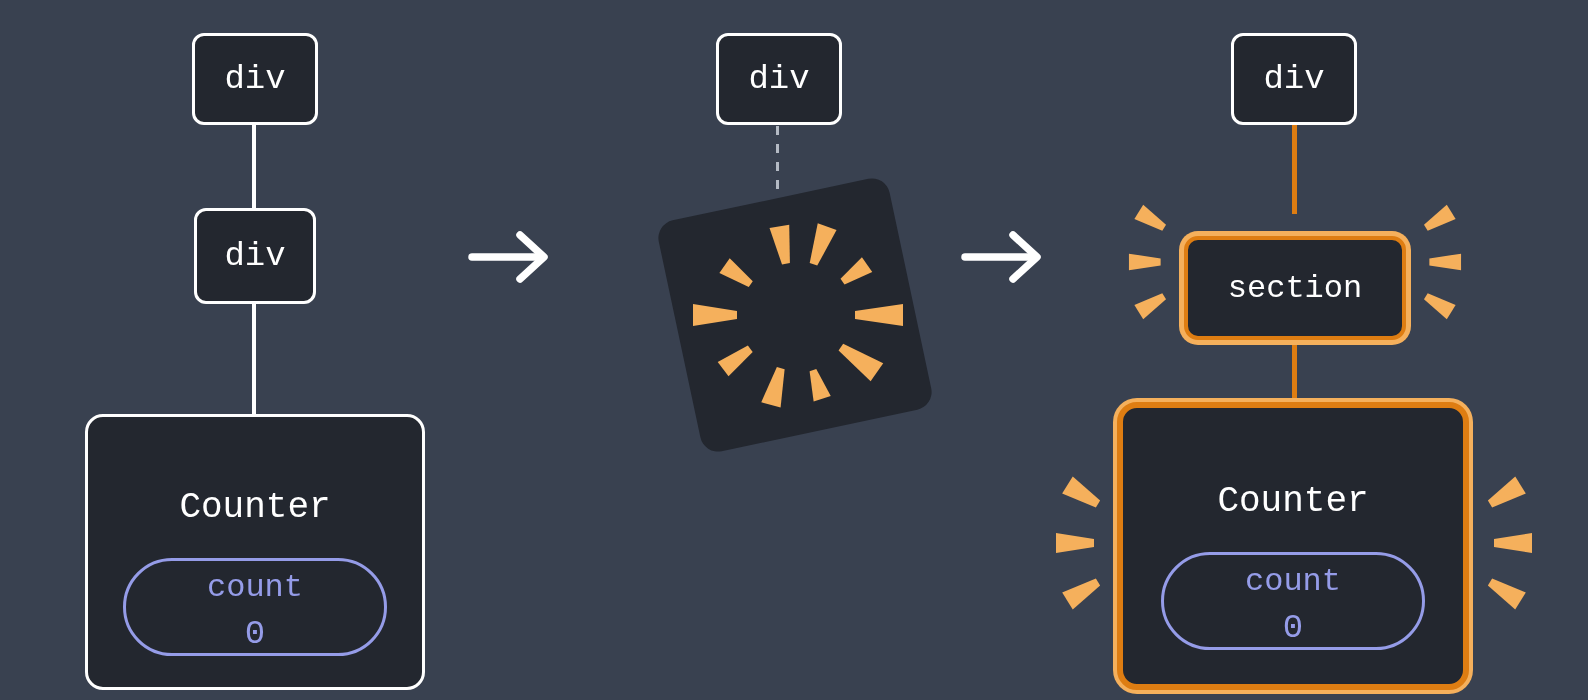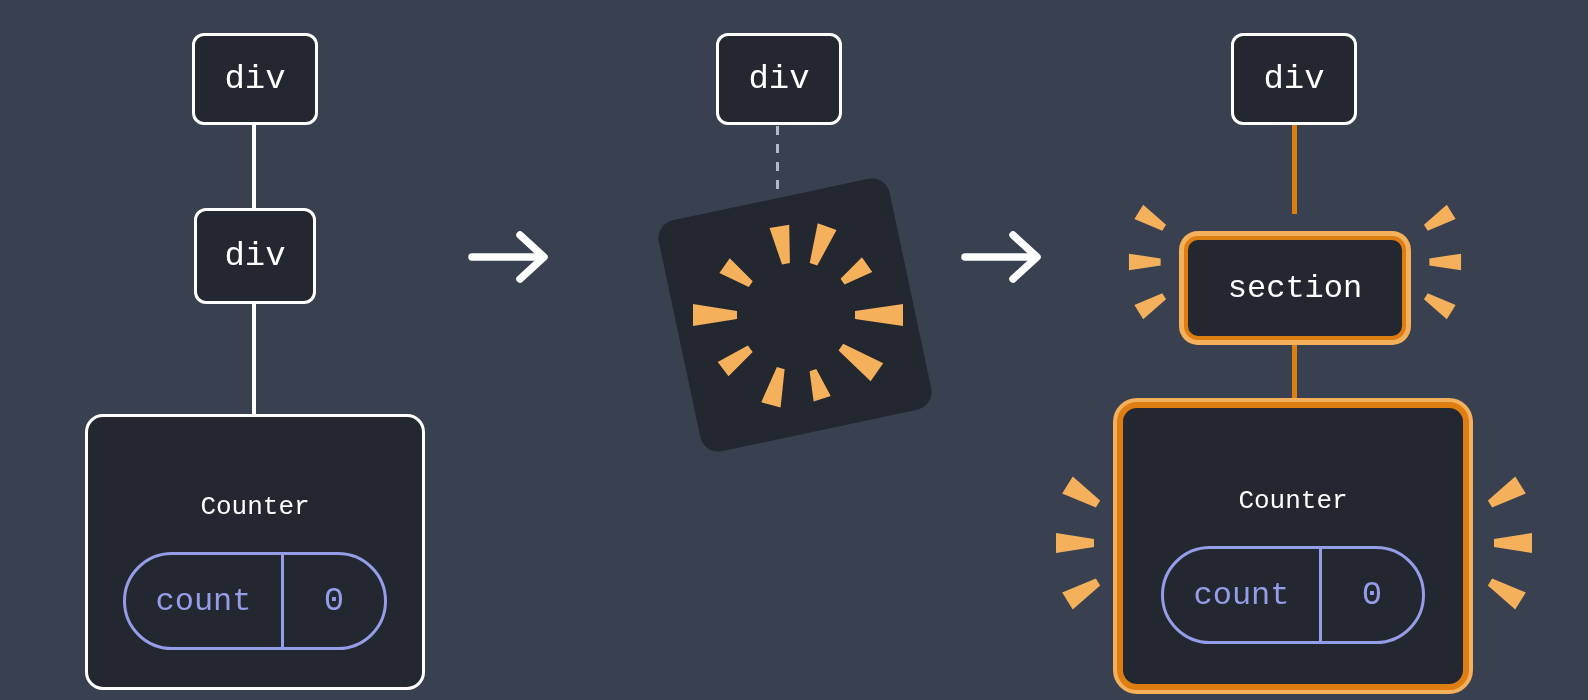--- a/index.html
+++ b/index.html
@@ -23,33 +23,33 @@
     position:absolute;width:3px;
     background:repeating-linear-gradient(to bottom,var(--dash) 0 9px,transparent 9px 18px);
   }
   .node{
     position:absolute;background:var(--node);
     border:3px solid var(--white);border-radius:12px;
     display:flex;align-items:center;justify-content:center;
     color:var(--white);font-size:34px;box-sizing:border-box;
   }
   .node.big{border-radius:18px;flex-direction:column;gap:30px;}
-  .node.big .title{font-size:26px;margin-top:38px;}
+  .node.big .title{font-size:36px;margin-top:38px;}
   .node.section{
     border:4px solid var(--orange);border-radius:14px;
     box-shadow:0 0 0 5px var(--orange-light);font-size:32px;margin-top:27px;
   }
   .node.big.hl{
     border:6px solid var(--orange);border-radius:20px;
     box-shadow:0 0 0 4px var(--orange-light);
   }
   .pill{
     display:flex;align-items:stretch;box-sizing:border-box;
     width:264px;height:98px;border:3px solid var(--purple);border-radius:50px;
-    color:var(--purple);overflow:hidden;
+    color:var(--purple);overflow:hidden;flex-direction:column;
   }
   .pill .cell{display:flex;align-items:center;justify-content:center;font-size:32px;}
   .pill .cell.key{flex:1.55;}
   .pill .cell.val{flex:1;font-size:34px;}
   .pill .divider{width:3px;background:var(--purple);}
   svg{position:absolute;display:block;}
   .arrow{stroke:var(--white);stroke-width:7.5;fill:none;stroke-linecap:round;stroke-linejoin:round;}
   .burst-fill{fill:var(--orange-light);}
   .poof-rect{fill:var(--node);}
   .flip{transform:scaleX(-1);}

